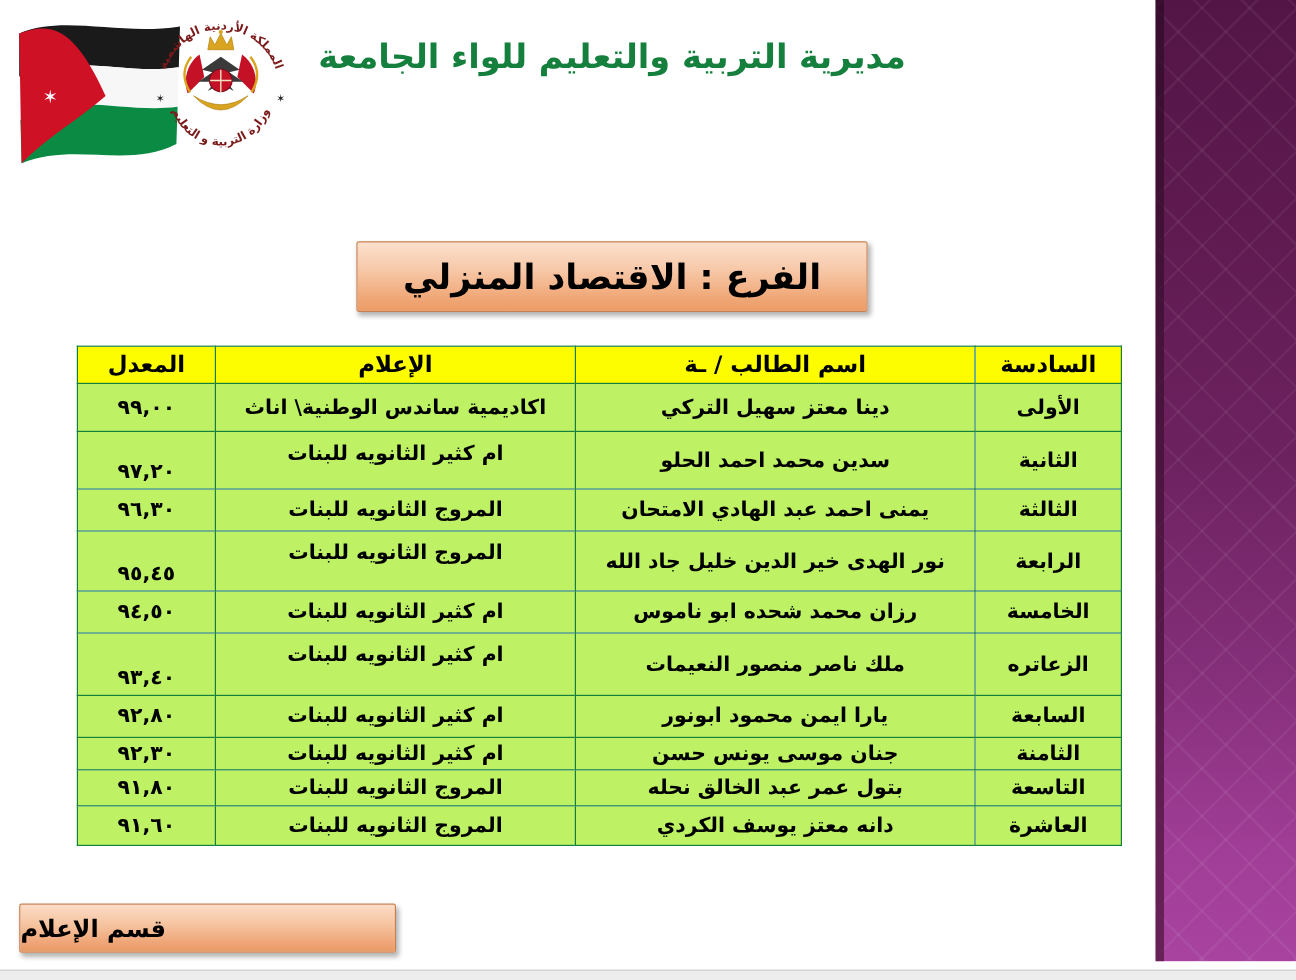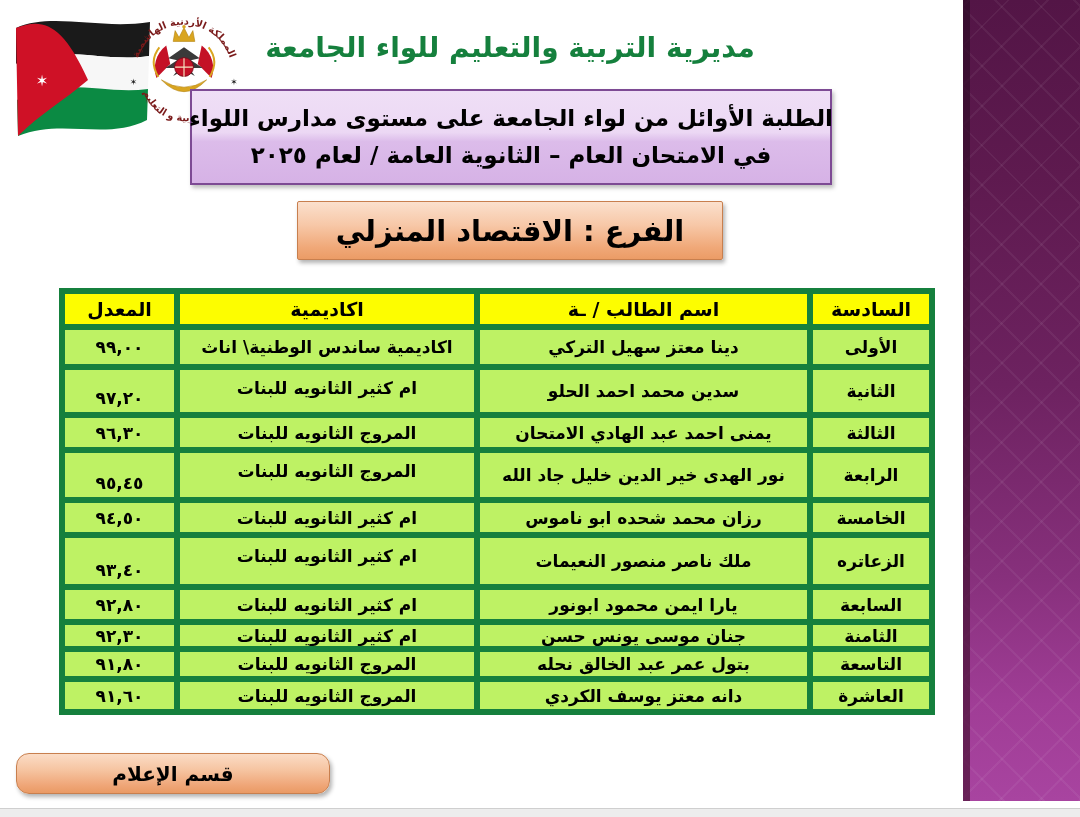--- a/index.html
+++ b/index.html
@@ -40,40 +40,40 @@
   
   .branch-box{position:absolute;top:201px;right:357px;width:424px;height:57px;
     background:linear-gradient(180deg,#fbe0cd 0%,#f7c8a8 40%,#f0a878 80%,#eb9c66 100%);
     border:1px solid #c87f4e;border-radius:2px;box-shadow:2px 3px 4px rgba(0,0,0,0.3);
     display:flex;align-items:center;justify-content:center;}
   .branch-box .label{font-size:29px;font-weight:bold;color:#000;white-space:nowrap;}
 
   
   .table-wrap{position:absolute;top:288px;right:145px;width:870px;}
   table.results{border-collapse:collapse;width:870px;table-layout:fixed;direction:rtl;}
-  table.results th,table.results td{border:6px solid #15803d;text-align:center;
+  table.results th,table.results td{border:1px solid #15803d;text-align:center;
     font-weight:bold;color:#000;padding:0 4px;overflow:hidden;}
   table.results th{background:#fdfd00;font-size:19px;height:30px;}
   table.results td{font-size:17px;background:#bef264;vertical-align:middle;}
   col.c-rank{width:122px;} col.c-name{width:333px;} col.c-school{width:300px;} col.c-avg{width:115px;}
   tbody tr:nth-child(1){height:40px;} tbody tr:nth-child(2){height:48px;}
   tbody tr:nth-child(3){height:35px;} tbody tr:nth-child(4){height:50px;}
   tbody tr:nth-child(5){height:35px;} tbody tr:nth-child(6){height:52px;}
   tbody tr:nth-child(7){height:35px;} tbody tr:nth-child(8){height:27px;}
   tbody tr:nth-child(9){height:30px;} tbody tr:nth-child(10){height:33px;}
   tbody tr:nth-child(2) td.avg,tbody tr:nth-child(4) td.avg,tbody tr:nth-child(6) td.avg
     {vertical-align:bottom;padding-bottom:4px;}
   tbody tr:nth-child(2) td.school,tbody tr:nth-child(4) td.school,tbody tr:nth-child(6) td.school
     {vertical-align:top;padding-top:8px;}
 
   
   .footer-box{position:absolute;
     background:linear-gradient(180deg,#fbdcc6 0%,#f6c5a2 40%,#efa678 80%,#ea9a64 100%);
-    border:1px solid #c87f4e;border-radius:13px;box-shadow:2px 3px 4px rgba(0,0,0,0.3);
-    display:flex;align-items:center;justify-content:center;}
+    border:1px solid #c87f4e;border-radius:2px;box-shadow:2px 3px 4px rgba(0,0,0,0.3);
+    display:flex;align-items:center;justify-content:flex-end;}
   .footer-box .label{font-size:20px;font-weight:bold;color:#000;white-space:nowrap;}
   .footer-exams{top:750px;right:130px;width:300px;height:36px;}
   .footer-media{top:753px;right:750px;width:312px;height:39px;}
 </style>
 </head>
 <body>
 
 <div id="page">
 
   <div class="side-strip"></div>
@@ -132,42 +132,38 @@
         <path d="M65,53 v19 M56,62 h18" stroke="#f4e3c0" stroke-width="1.2" fill="none"></path>
         <path d="M42,75 Q65,90 88,75 Q65,99 42,75 Z" fill="#d9a520" stroke="#b2820e" stroke-width="0.6"></path>
         <path d="M39,72 Q29,56 40,42" stroke="#d9a520" stroke-width="2" fill="none"></path>
         <path d="M91,72 Q101,56 90,42" stroke="#d9a520" stroke-width="2" fill="none"></path>
       </g>
     </svg>
   </div>
 
   <div class="main-title">مديرية التربية والتعليم للواء الجامعة</div>
 
-  <div class="subtitle-box">
-    <div class="line">الطلبة الأوائل من لواء الجامعة على مستوى مدارس اللواء</div>
-    <div class="line">في الامتحان العام – الثانوية العامة  / لعام ٢٠٢٥</div>
-  </div>
 
   <div class="branch-box">
     <span class="label">الفرع : الاقتصاد المنزلي</span>
   </div>
 
   <div class="table-wrap">
     <table class="results">
       <colgroup>
         <col class="c-rank">
           <col class="c-name">
           <col class="c-school">
           <col class="c-avg">
       </colgroup>
       <thead>
         <tr>
             <th>السادسة</th>
             <th>اسم الطالب / ـة</th>
-            <th>اكاديمية</th>
+            <th>الإعلام</th>
             <th>المعدل</th>
           </tr>
       </thead>
       <tbody>
           <tr>
             <td class="rank">الأولى</td>
             <td class="name">دينا معتز سهيل التركي</td>
             <td class="school">اكاديمية ساندس الوطنية\ اناث</td>
             <td class="avg">٩٩,٠٠</td>
           </tr>

